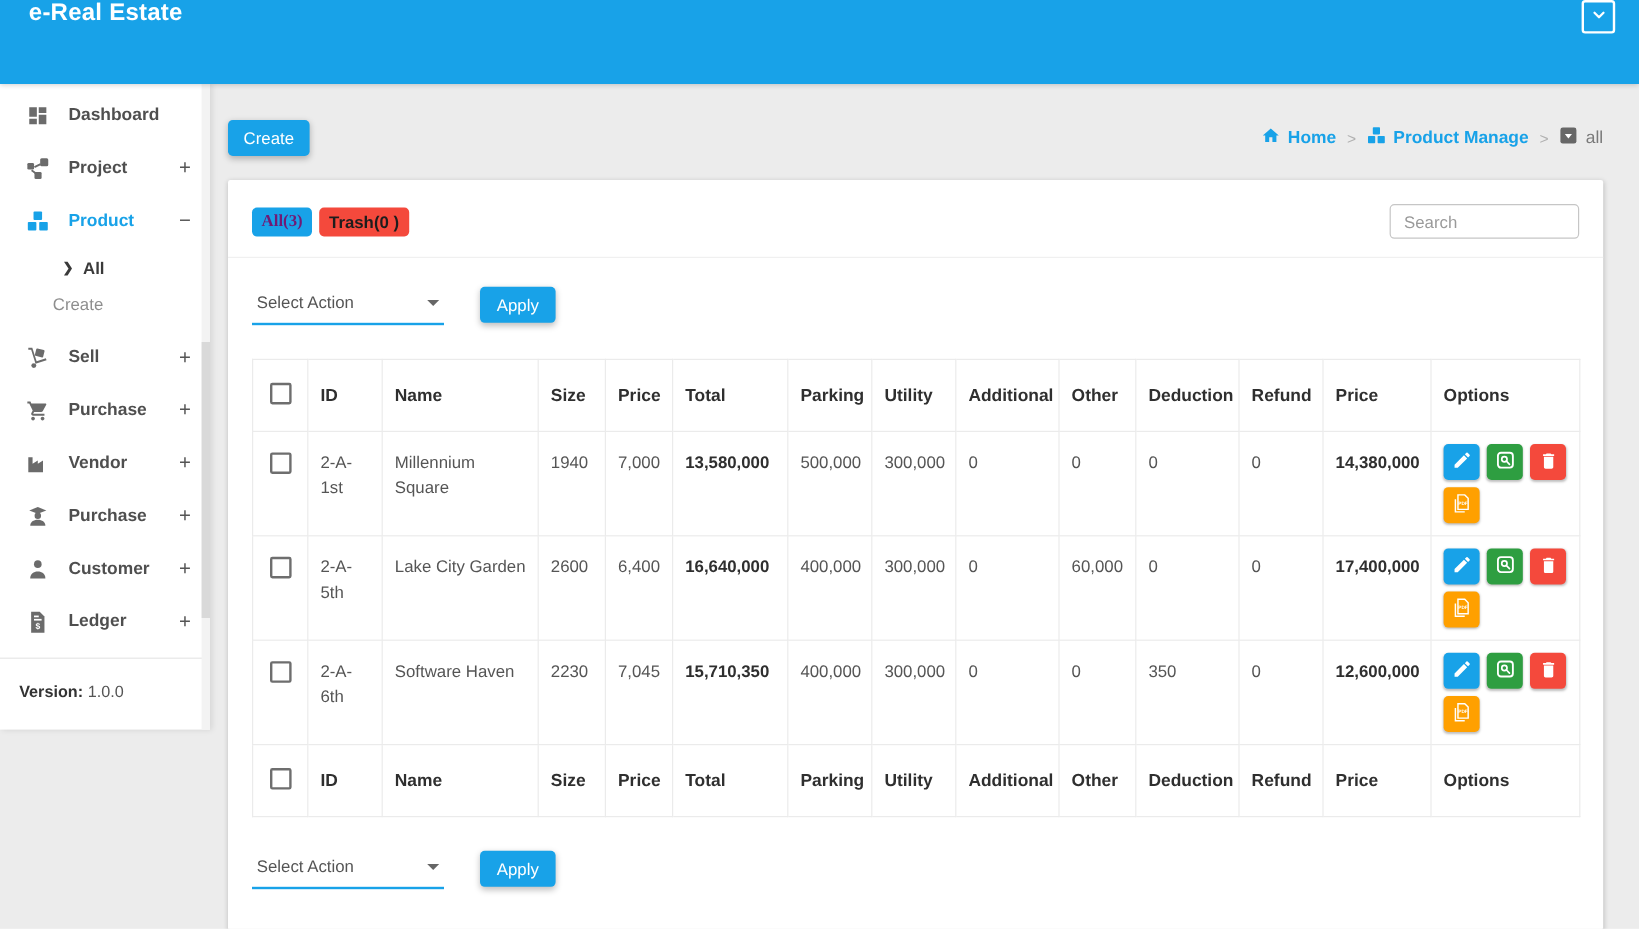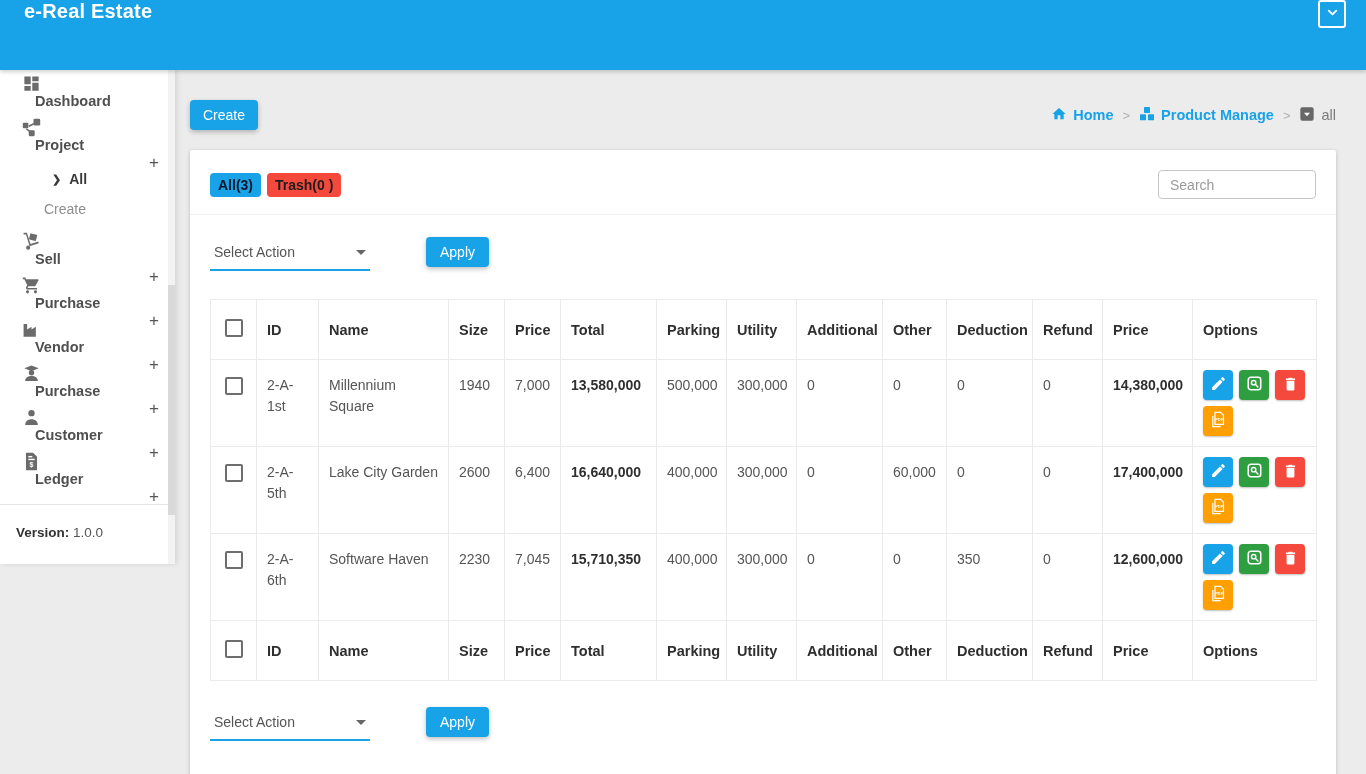--- a/index.html
+++ b/index.html
@@ -21,22 +21,22 @@
   .topbar-toggle {
     margin-left:auto; width:28px; height:28px; border:2px solid #fff; border-radius:3px;
     display:flex; align-items:center; justify-content:center; cursor:pointer; background:transparent;
   }
   
   .sidebar {
     position:absolute; top:70px; left:0; width:175px; background:#fff;
     box-shadow:2px 0 5px rgba(0,0,0,.10); padding-top:4px; z-index:10;
   }
   .menu-item {
-    height:44px; display:flex; padding:0 16px 0 20px;
-    color:#4f4f4f; font-weight:bold; font-size:14.5px; cursor:pointer;flex-direction:column;
+    height:44px; display:flex; align-items:center; padding:0 16px 0 20px;
+    color:#4f4f4f; font-weight:bold; font-size:14.5px; cursor:pointer;
   }
   .menu-item .mi { width:22px; display:flex; justify-content:center; }
   .menu-item .mi svg { width:19px; height:19px; fill:#6b6b6b; }
   .menu-item .lbl { margin-left:15px; }
   .menu-item .expand { margin-left:auto; font-weight:400; font-size:17px; color:#555; }
   .menu-item.active { color:#18a2e8; }
   .menu-item.active .mi svg { fill:#18a2e8; }
   .submenu { padding:2px 0 8px 0; }
   .submenu-item {
     height:30px; display:flex; align-items:center; padding-left:44px;
@@ -74,29 +74,29 @@
     box-shadow:0 1px 4px rgba(0,0,0,.20);
   }
   .card-header {
     display:flex; align-items:center; justify-content:space-between;
     padding:20px 20px 15px 20px; border-bottom:1px solid #f0f0f0;
   }
   .tabs { display:flex; gap:6px; }
   .tab-badge {
     padding:4px 8px; border-radius:4px; font-size:14px; font-weight:bold; cursor:pointer; border:none; font-family:inherit;
   }
-  .tab-all { background:#18a2e8; color:#0f172a; }
+  .tab-all { background:#18a2e8; color:#701a75;font-family:Liberation Serif, serif; }
   .tab-trash { background:#f4493c; color:#1d1d1d; }
   .search-input {
     width:158px; height:29px; border:1px solid #c6c6c6; border-radius:4px;
     padding:8px 11px; font-size:14px; color:#555; font-family:inherit; outline:none;
   }
   .search-input::placeholder { color:#9a9a9a; }
   .card-body { padding:14px 20px 46px 20px; }
-  .action-row { display:flex; align-items:flex-start; margin:8px 0 28px 0;gap:26px; }
+  .action-row { display:flex; align-items:center; margin:8px 0 28px 0; }
   .action-row.bottom { margin:26px 0 0 0; }
   .select-action {
     width:160px; display:flex; align-items:center; justify-content:space-between;
     border-bottom:2px solid #18a2e8; padding:7px 4px 9px 4px; cursor:pointer;
     color:#555; font-size:14px;
   }
   .caret-down {
     width:0; height:0; border-left:5px solid transparent; border-right:5px solid transparent;
     border-top:5px solid #666;
   }
@@ -161,20 +161,33 @@
             <rect x="14.5" y="1" width="8.5" height="8.5" rx="1.6"></rect>
             <rect x="8.5" y="15.5" width="7.5" height="7.5" rx="1.4"></rect>
             <path d="M8 9.5l6.5-3.2.9 1.8-6.5 3.2zM6 13l5 3.5-1.1 1.6-5-3.5z"></path>
           </g>
         </svg>
     </span>
     <span class="lbl">Project</span>
     <span class="expand">+</span>
   </div>
 
+  <div class="menu-item active">
+    <span class="mi">
+      <svg viewBox="0 0 24 24">
+          <g>
+            <rect x="7.5" y="1.5" width="9" height="9" rx="1"></rect>
+            <rect x="1.5" y="12.5" width="9" height="9" rx="1"></rect>
+            <rect x="13.5" y="12.5" width="9" height="9" rx="1"></rect>
+          </g>
+        </svg>
+    </span>
+    <span class="lbl">Product</span>
+    <span class="expand">−</span>
+  </div>
 
   <div class="submenu">
     <div class="submenu-item current">
       <span class="chev">❯</span>
       <span>All</span>
     </div>
     <div class="submenu-item">
       <span>Create</span>
     </div>
   </div>

